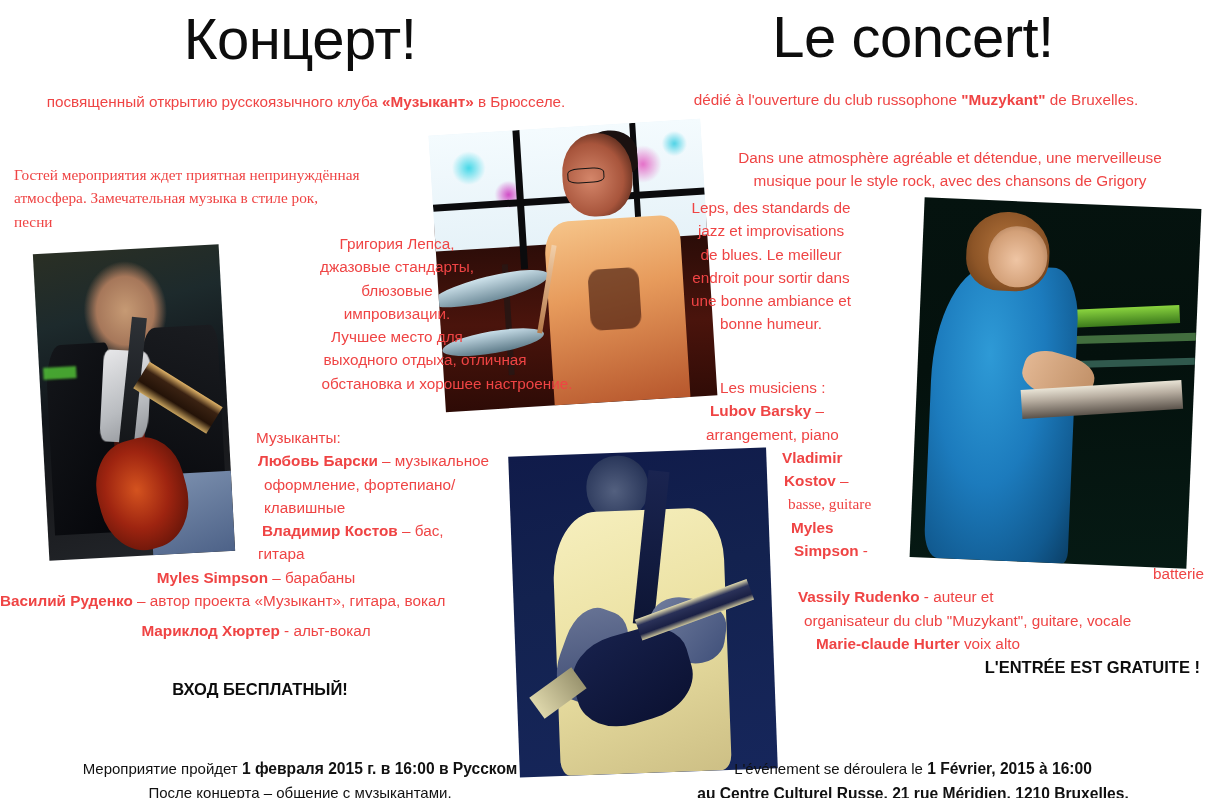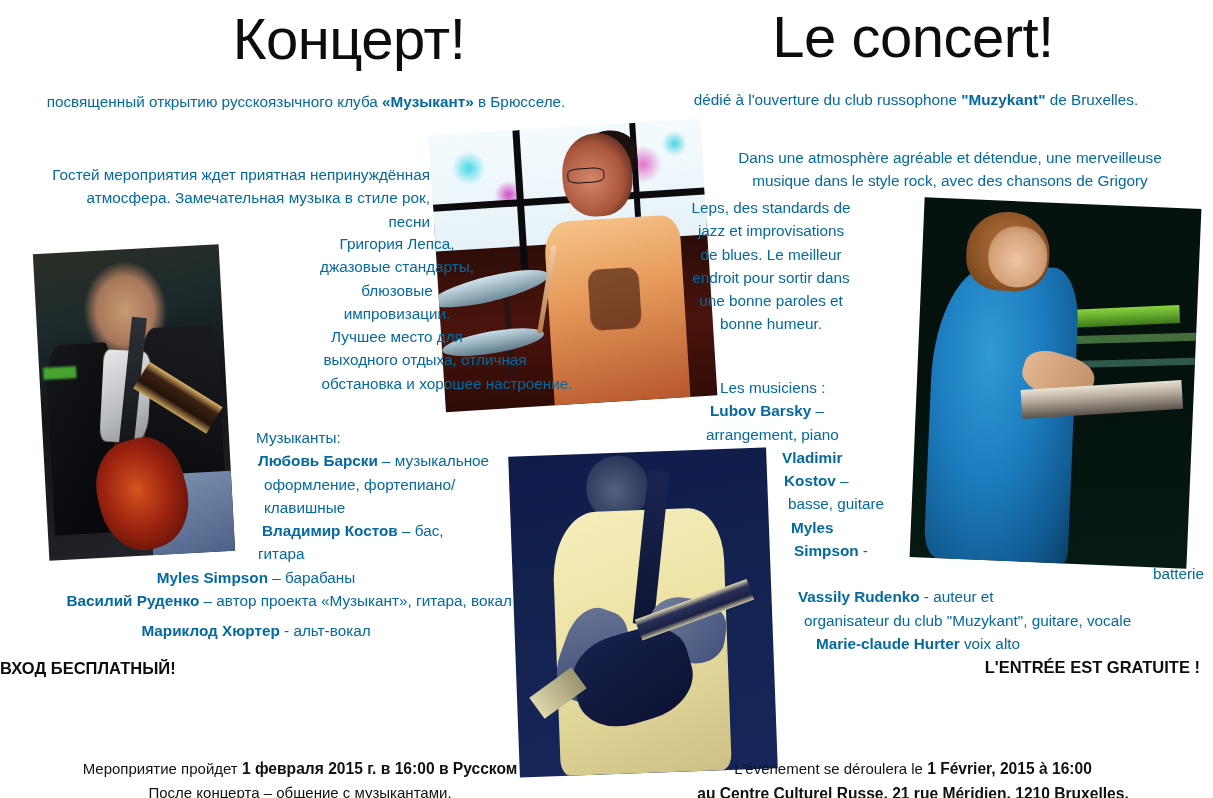--- a/index.html
+++ b/index.html
@@ -23,84 +23,84 @@
   
   .title {
     position: absolute;
     font-size: 58px;
     font-weight: 400;
     letter-spacing: -0.5px;
     line-height: 1;
     color: #0d0d0d;
     white-space: nowrap;
   }
-  #title-ru { left: 16px; top: 10px; width: 600px; text-align: center; padding-left: 33px; }
+  #title-ru { left: 0; top: 10px; width: 600px; text-align: center; }
   #title-fr { left: 613px; top: 8px; width: 600px; text-align: center; }
 
   
   .tblock {
     position: absolute;
     font-size: 15.3px;
     line-height: 1.52;
-    color: #0369a1;
+    color: #ef4444;
   }
   .tblock b, .bold { font-weight: bold; }
 
   
   #sub-ru { left: 22px; top: 90px; width: 568px; text-align: center; }
   #sub-fr { left: 630px; top: 88px; width: 572px; text-align: center; }
 
   
-  #intro-ru { left: 6px; top: 163px; width: 424px; text-align: right; }
+  #intro-ru { left: 14px; top: 163px; width: 424px; text-align: left; font-family: Liberation Serif, serif; }
 
   
   #mid-ru { left: 232px; top: 232px; width: 330px; text-align: center; }
 
   
   #intro-fr { left: 700px; top: 146px; width: 500px; text-align: center; }
   
   #mid-fr { left: 671px; top: 196px; width: 200px; text-align: center; }
 
   
   #mus-ru { left: 0px; top: 426px; width: 512px; }
   #mus-ru .li { display: block; }
   #mus-ru .l-head { padding-left: 256px; }
   #mus-ru .l1 { padding-left: 258px; }
   #mus-ru .l2 { padding-left: 264px; }
   #mus-ru .l3 { padding-left: 264px; }
   #mus-ru .l4 { padding-left: 262px; }
   #mus-ru .l5 { padding-left: 257px; }
   #mus-ru .l6 { text-align: center; }
-  #mus-ru .l7 { text-align: right; margin-left: 44px; }
+  #mus-ru .l7 { text-align: left; }
   #mus-ru .l8 { text-align: center; }
 
   
   #mus-fr { left: 706px; top: 352px; width: 498px; margin-top: 24px; }
   #mus-fr .li { display: block; }
   #mus-fr .f-head { padding-left: 14px; }
   #mus-fr .f1 { padding-left: 4px; }
   #mus-fr .f2 { padding-left: 0px; }
   #mus-fr .f3 { padding-left: 76px; }
   #mus-fr .f4 { padding-left: 78px; }
-  #mus-fr .f5 { padding-left: 82px; }
+  #mus-fr .f5 { padding-left: 82px; font-family: Liberation Serif, serif; }
   #mus-fr .f6 { padding-left: 85px; }
   #mus-fr .f7 { padding-left: 88px; }
   #mus-fr .f8 { padding-left: 90px; text-align: right; }
   #mus-fr .f9 { padding-left: 92px; }
   #mus-fr .f10 { padding-left: 98px; }
   #mus-fr .f11 { padding-left: 110px; }
 
   
   .freeline {
     position: absolute;
     font-size: 16.5px;
     font-weight: bold;
     color: #0d0d0d;
   }
-  #free-ru { left: 0px; top: 659px; width: 520px; }
+  #free-ru { left: 0px; top: 680px; width: 520px; text-align: center; }
   #free-fr { left: 700px; top: 658px; width: 500px; text-align: right; }
 
   
   .foot {
     position: absolute;
     font-size: 15.6px;
     line-height: 1.62;
     margin-top: 48px;
   }
   #foot-ru { left: 0px; top: 708px; width: 600px; text-align: center; }
@@ -410,29 +410,29 @@
     <div>джазовые стандарты,</div>
     <div>блюзовые</div>
     <div>импровизации.</div>
     <div>Лучшее место для</div>
     <div style="width:330px;text-align:center;margin-left:28px;">выходного отдыха, отличная</div>
     <div style="width:330px;text-align:center;margin-left:50px;white-space:nowrap;">обстановка и хорошее настроение.</div>
   </div>
 
   <div class="tblock" id="intro-fr">
     <div>Dans une atmosphère agréable et détendue, une merveilleuse</div>
-    <div>musique dans le style rock, avec des chansons de Grigory</div>
+    <div>musique pour le style rock, avec des chansons de Grigory</div>
   </div>
 
   <div class="tblock" id="mid-fr">
     <div>Leps, des standards de</div>
     <div>jazz et improvisations</div>
     <div>de blues. Le meilleur</div>
     <div>endroit pour sortir dans</div>
-    <div>une bonne paroles et</div>
+    <div>une bonne ambiance et</div>
     <div>bonne humeur.</div>
   </div>
 
   <div class="tblock" id="mus-ru">
     <div class="li l-head">Музыканты:</div>
     <div class="li l1"><b>Любовь Барски</b><span> – музыкальное</span></div>
     <div class="li l2"><b></b><span>оформление, фортепиано/</span></div>
     <div class="li l3"><b></b><span>клавишные</span></div>
     <div class="li l4"><b>Владимир Костов</b><span>  – бас,</span></div>
     <div class="li l5" style="padding-left:258px;"><b></b><span>гитара</span></div>

